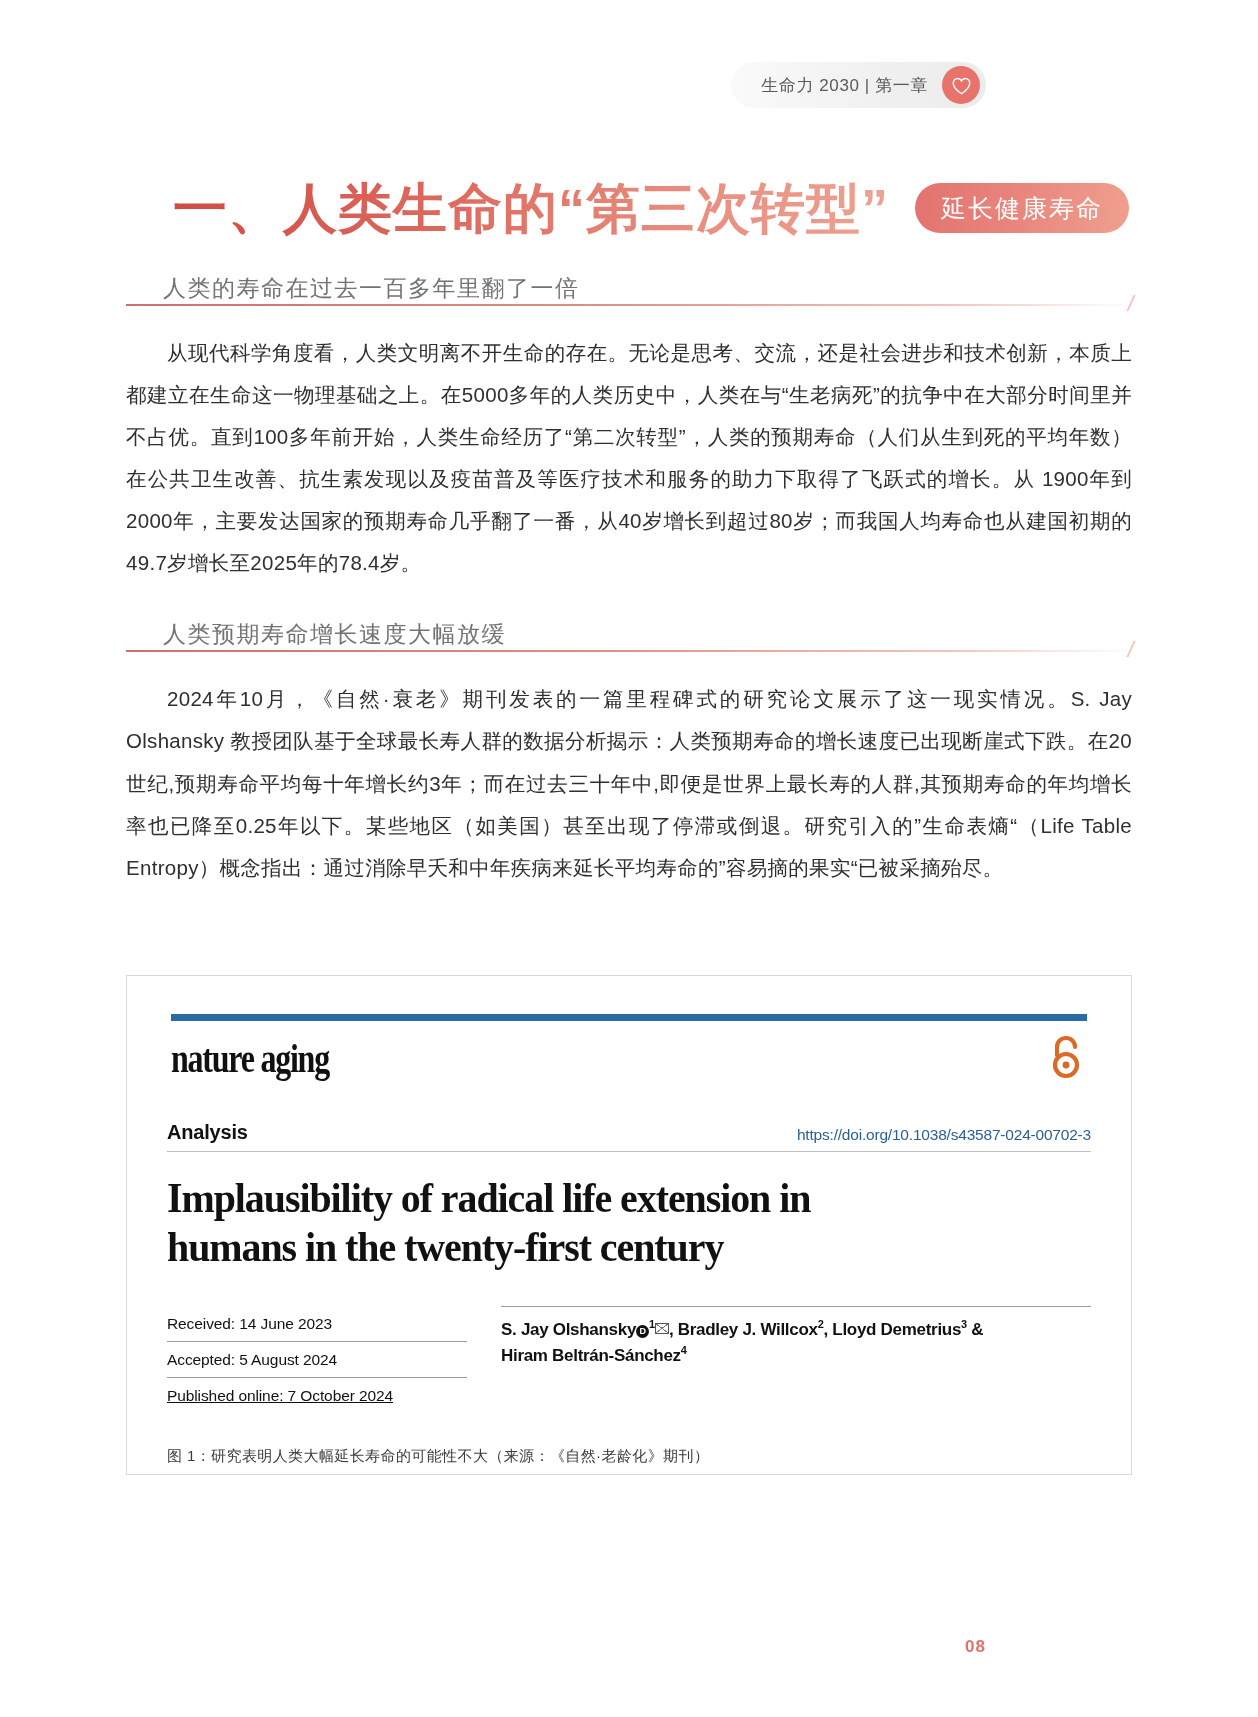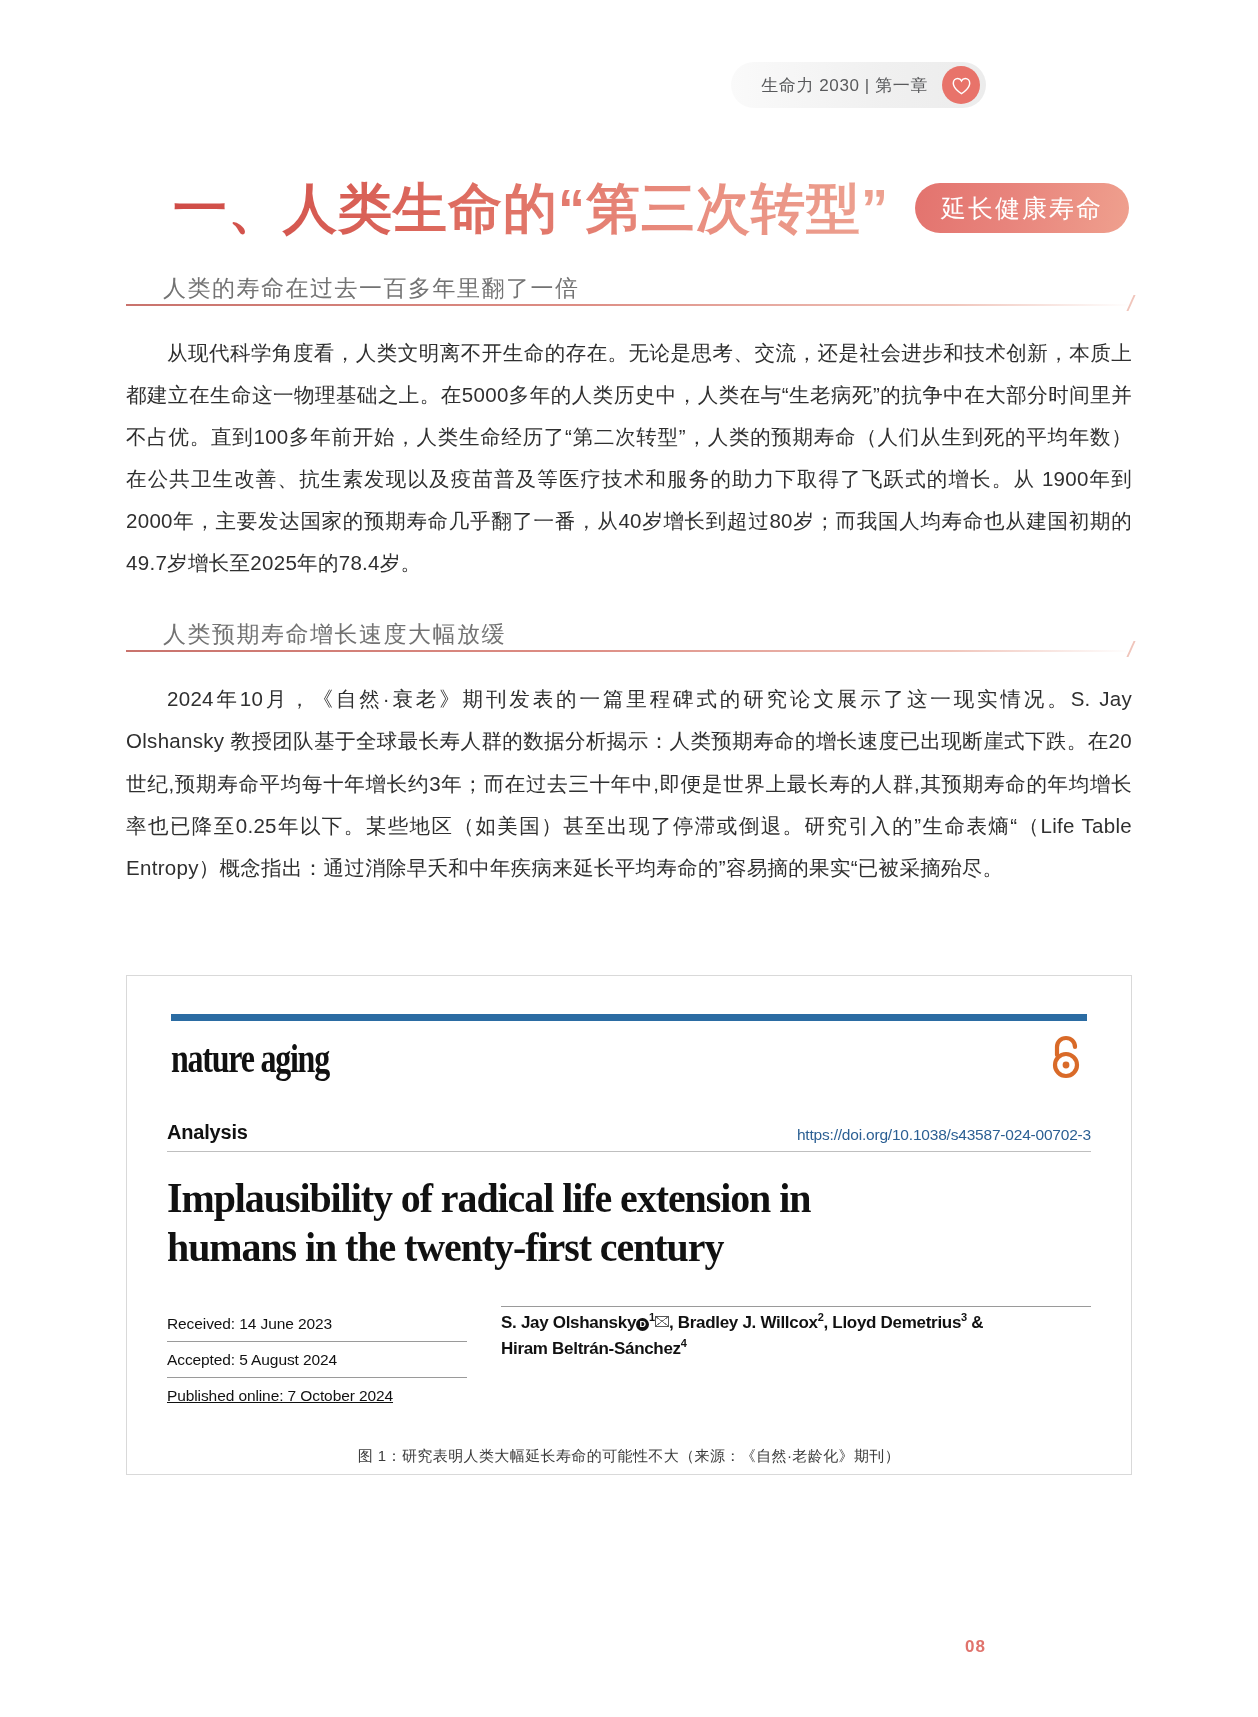--- a/index.html
+++ b/index.html
@@ -211,21 +211,21 @@
   .date-line {
     font-size: 15.5px;
     color: #111111;
     padding: 9px 0 8px 0;
     border-bottom: 1px solid #9a9a9a;
     letter-spacing: -0.1px;
   }
   .date-line.last { border-bottom: none; text-decoration: underline; }
   .authors {
     flex: 1;
-    padding-top: 2px;
+    padding-top: 9px;
     border-top: 1px solid #9a9a9a;
     font-size: 17px;
     font-weight: 700;
     line-height: 1.5;
     color: #111111;
     letter-spacing: -0.3px;
   }
   .authors sup { font-size: 11px; }
   .orcid-dot {
     display: inline-block;
@@ -249,21 +249,21 @@
   .env-glyph::after {
     content: "";
     position: absolute; left: 0; top: 0;
     width: 100%; height: 100%;
     background:
       linear-gradient(to bottom right, transparent 45%, #777 46%, #777 52%, transparent 53%),
       linear-gradient(to bottom left, transparent 45%, #777 46%, #777 52%, transparent 53%);
   }
 
   .fig-caption {
-    text-align: center;
+    text-align: left;
     font-size: 15px;
     color: #3b3b3b;
     letter-spacing: 0.4px;
     margin-top: 34px;
   }
 
   
   .folio {
     position: absolute;
     right: 62px;

